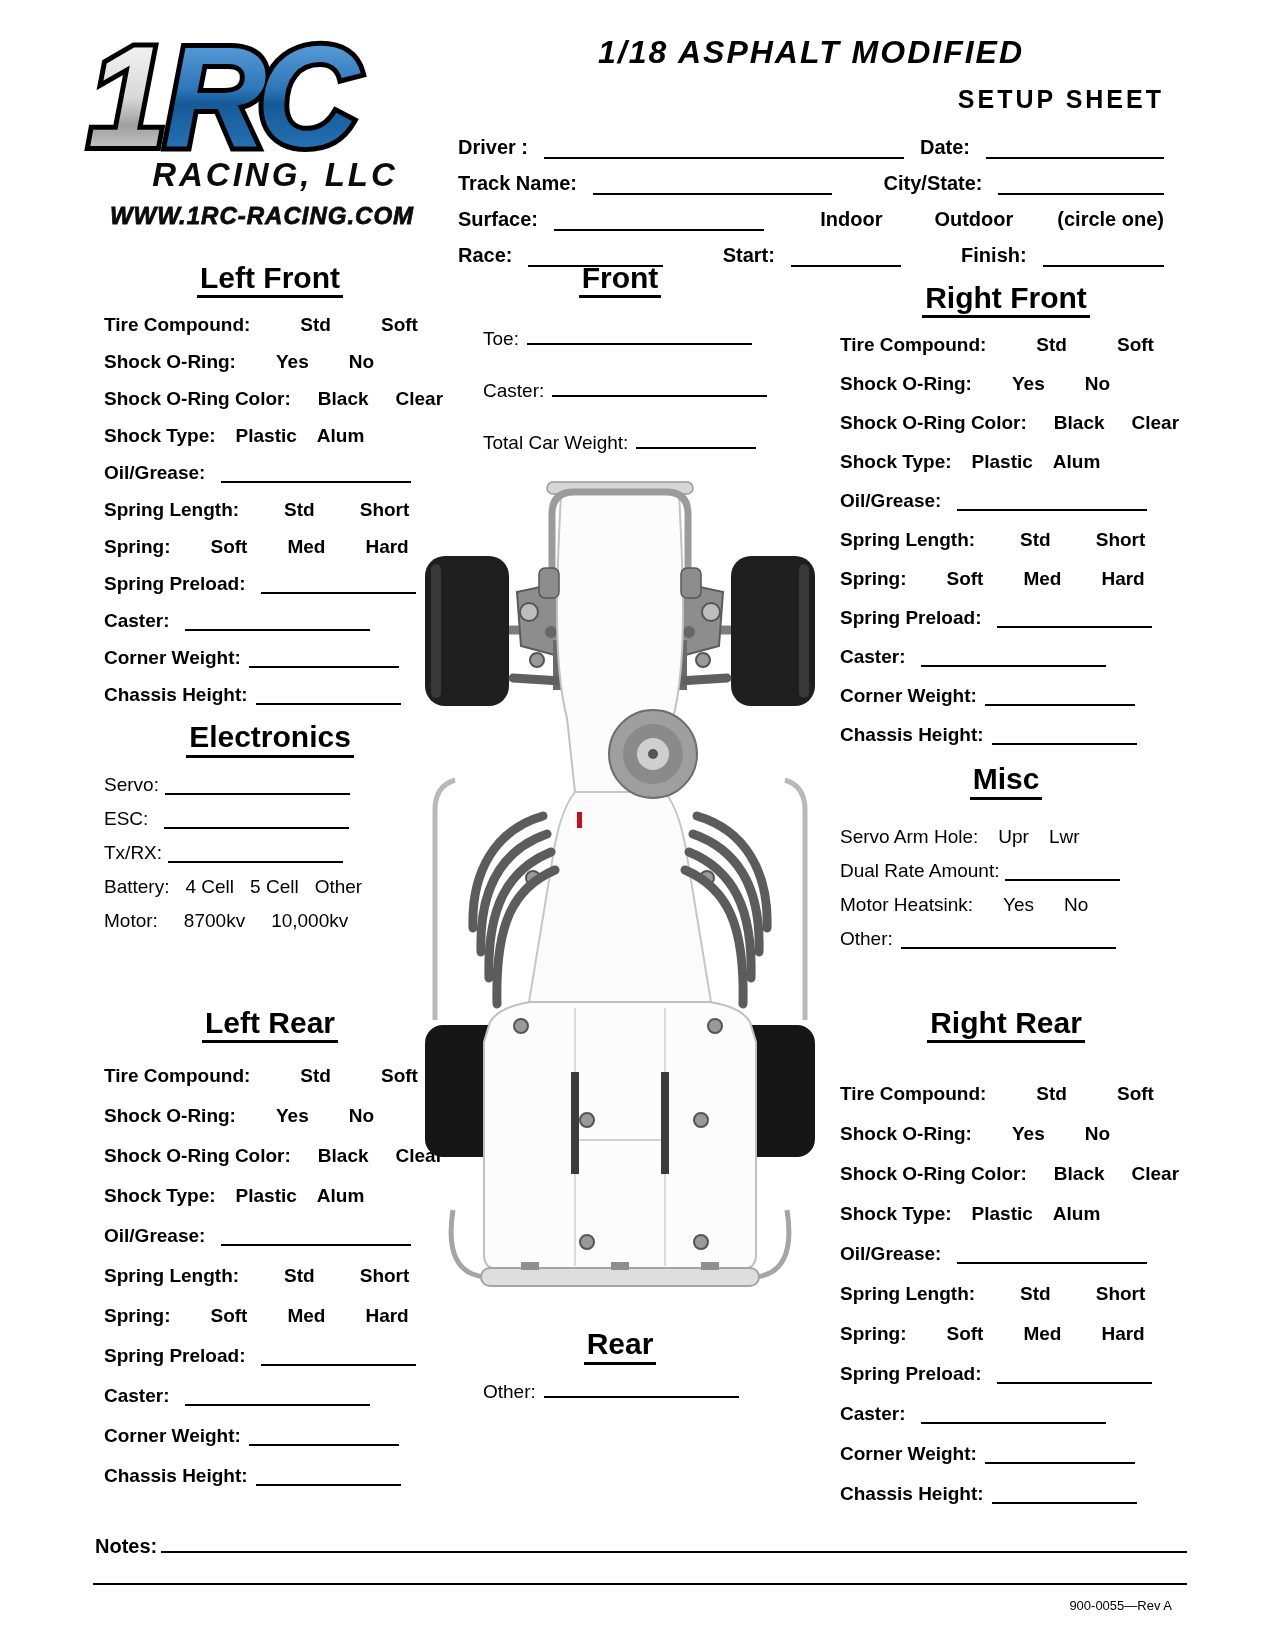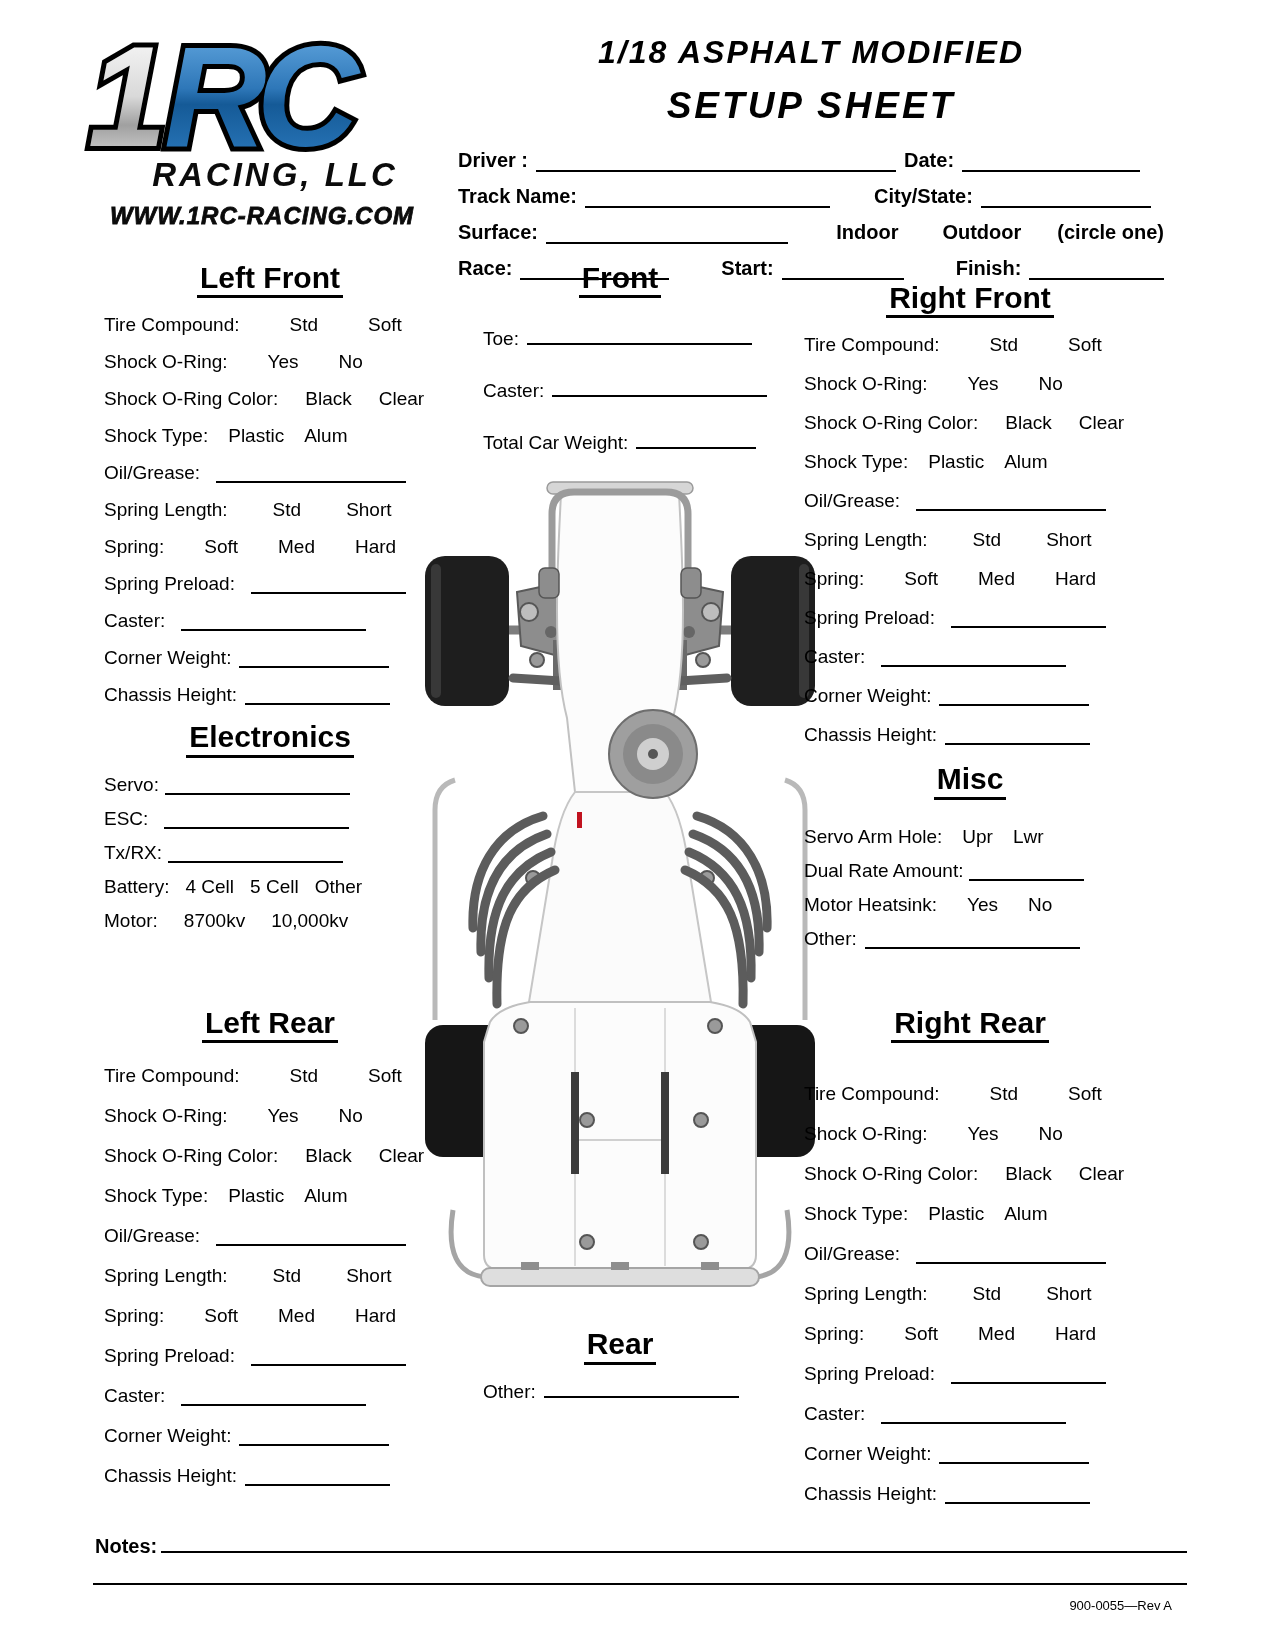--- a/index.html
+++ b/index.html
@@ -11,33 +11,33 @@
   .blank{display:inline-block;height:19px;border-bottom:2px solid #000;}
   .w115{width:115px}.w120{width:120px}.w138{width:138px}.w145{width:145px}.w150{width:150px}
   .w152{width:152px}.w155{width:155px}.w168{width:168px}.w170{width:170px}.w175{width:175px}
   .w178{width:178px}.w185{width:185px}.w190{width:190px}.w195{width:195px}.w215{width:215px}
   .w225{width:225px}.w245{width:245px}.w250{width:250px}.w360{width:360px}
   
   .logo{position:absolute;left:80px;top:26px;width:370px;height:208px;}
   
   .hdr{position:absolute;left:458px;top:30px;width:706px;}
   .title1{font-size:32px;font-weight:bold;font-style:italic;letter-spacing:2px;text-align:center;margin:4px 0 14px 0;}
-  .title2{font-size:37px;font-weight:bold;font-style:italic;letter-spacing:3px;text-align:center;margin:0 0 22px 0;}
-  .hrow{display:flex;align-items:flex-start;gap:8px;font-size:20px;font-weight:bold;margin-bottom:13px;white-space:nowrap;}
+  .title2{font-size:25px;font-weight:bold;letter-spacing:3px;text-align:right;margin:0 0 22px 0;}
+  .hrow{display:flex;align-items:flex-start;gap:16px;font-size:20px;font-weight:bold;margin-bottom:13px;white-space:nowrap;}
   .hrow .blank{height:21px;}
   .ml28{margin-left:28px}.ml36{margin-left:36px}.ml40{margin-left:40px}.ml44{margin-left:44px}
   .circle-one{font-size:20px;}
   
   .col{position:absolute;font-size:19px;}
   .col-left{left:104px;top:262px;width:332px;}
   .col-mid{left:425px;top:262px;width:390px;}
-  .col-right{left:804px;top:282px;width:332px;}
+  .col-right{left:840px;top:282px;width:332px;}
   .sec-head{text-align:center;margin-bottom:16px;}
   .sec-head span{display:inline-block;font-size:30px;font-weight:bold;border-bottom:3px solid #000;padding:0 3px 1px 3px;line-height:1.08;}
-  .row{display:flex;align-items:flex-end;gap:30px;line-height:21px;margin-bottom:16px;white-space:nowrap;}
+  .row{display:flex;align-items:flex-end;gap:30px;line-height:21px;margin-bottom:16px;white-space:nowrap;font-weight:bold;}
   .p39 .row{margin-bottom:18px;}
   .p40 .row{margin-bottom:19px;}
   .erow{display:flex;align-items:center;gap:6px;line-height:21px;margin-bottom:13px;white-space:nowrap;}
   .g0{gap:16px}.g8{gap:8px}.g12{gap:27px}.g16{gap:16px}.g20{gap:20px}
   .g26{gap:26px}.g30{gap:30px}.g40{gap:40px}.g45{gap:45px}.g50{gap:50px}
   .mt8{margin-top:8px}.mt58{margin-top:58px}.mt76{margin-top:76px}
   .mb22{margin-bottom:22px}.mb26{margin-bottom:26px}.mb40{margin-bottom:40px}
   
   .frow{display:flex;align-items:baseline;gap:8px;margin:0 0 27px 58px;line-height:21px;white-space:nowrap;}
   .front-head{margin-bottom:26px;}

